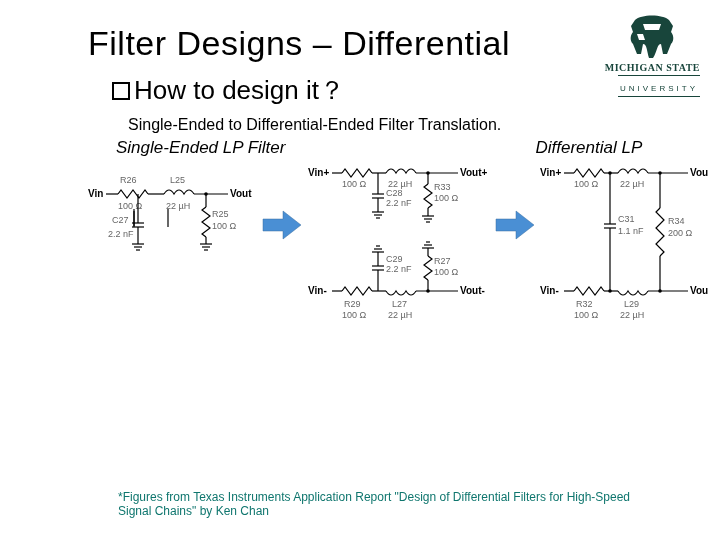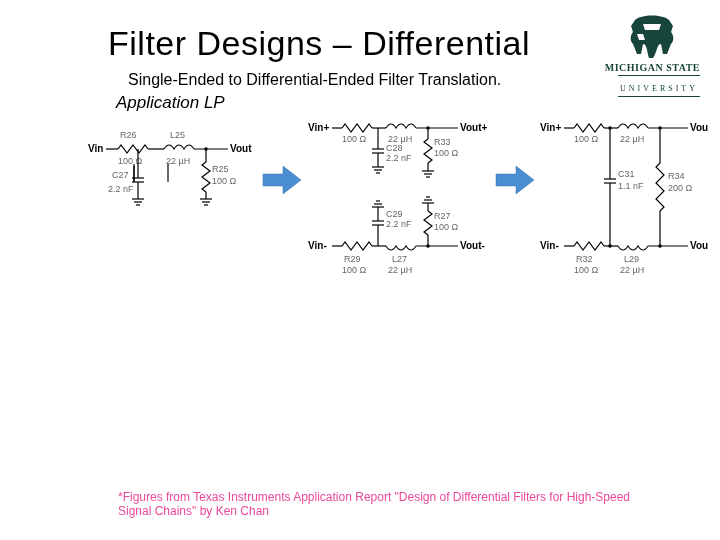--- a/index.html
+++ b/index.html
@@ -14,21 +14,21 @@
   }
   .slide {
     position: absolute;
     inset: 0;
     padding: 18px 28px 10px 28px;
     box-sizing: border-box;
   }
   .title {
     font-size: 34px;
     font-weight: 400;
-    margin: 6px 0 2px 80px;
+    margin: 6px 0 2px 60px;
     letter-spacing: 0.5px;
   }
   .qline {
     font-size: 26px;
     margin: 10px 0 8px 84px;
   }
   .qbox {
     display: inline-block;
     width: 14px; height: 14px;
     border: 2px solid #000;
@@ -51,42 +51,42 @@
     position: absolute;
     top: 14px; right: 20px;
     text-align: right;
   }
   .helmet {
     width: 58px; height: 46px;
     position: relative;
     margin: 0 auto 2px auto;
   }
   .wordmark1 { font-family: Georgia, serif; font-size: 10px; letter-spacing: 0.5px; color:#18453B; font-weight:700;}
-  .wordmark2 { font-family: Liberation Serif, serif; font-size: 8px; letter-spacing: 3px; color:#18453B;}
+  .wordmark2 { font-family: Liberation Sans, sans-serif; font-size: 8px; letter-spacing: 3px; color:#18453B;}
   .wordmark-line{border-top:1px solid #18453B;border-bottom:1px solid #18453B;display:inline-block;padding:1px 2px;margin-top:2px;}
 
   .circuits {
     position: relative;
     margin: 6px 30px 0 60px;
     height: 170px;
   }
   svg { display:block; }
   .wire { stroke:#000; stroke-width:1.2; fill:none; }
   .node { fill:#000; }
   .clabel { font: 9px Arial; fill:#666; }
   .cvalue { font: 9px Arial; fill:#666; }
   .pin { font: 10px Arial; fill:#000; font-weight:700;}
   .arrow {
     fill:#4a8fd4; stroke:#3a6fa0; stroke-width:0.5;
   }
   .footnote {
     position:absolute;
     bottom: 22px; left: 118px; right: 60px;
     font-size: 12px;
-    color:#ec4899;
+    color:#0f766e;
   }
 </style>
 </head>
 <body>
 
 <div class="slide">
 
   <div class="logo">
     <div class="helmet">
       <svg viewBox="0 0 58 46" width="58" height="46">
@@ -94,25 +94,29 @@
         <path d="M20 10 L38 10 L36 16 L30 16 L22 16 Z" fill="#fff"></path>
         <path d="M14 20 L20 20 L22 26 L16 26 Z" fill="#fff"></path>
       </svg>
     </div>
     <div class="wordmark1">MICHIGAN STATE</div>
     <div class="wordmark-line"><span class="wordmark2">UNIVERSITY</span></div>
   </div>
 
   <div class="title">Filter Designs – Differential</div>
 
+  <div class="qline">
+    <span class="qbox"></span><span>How to design it？</span>
+  </div>
 
   <div class="subtitle">Single-Ended to Differential-Ended Filter Translation.</div>
 
   <div class="labels">
-    <span>Application LP</span>
+    <span>Single-Ended LP Filter</span>
+    <span>Differential LP</span>
   </div>
 
   <div class="circuits">
     <svg viewBox="0 0 620 170" width="620" height="170">
 
       <g transform="translate(0,25)">
 
         <text class="pin" x="0" y="8">Vin</text>
         <line class="wire" x1="18" y1="5" x2="30" y2="5"></line>
 

